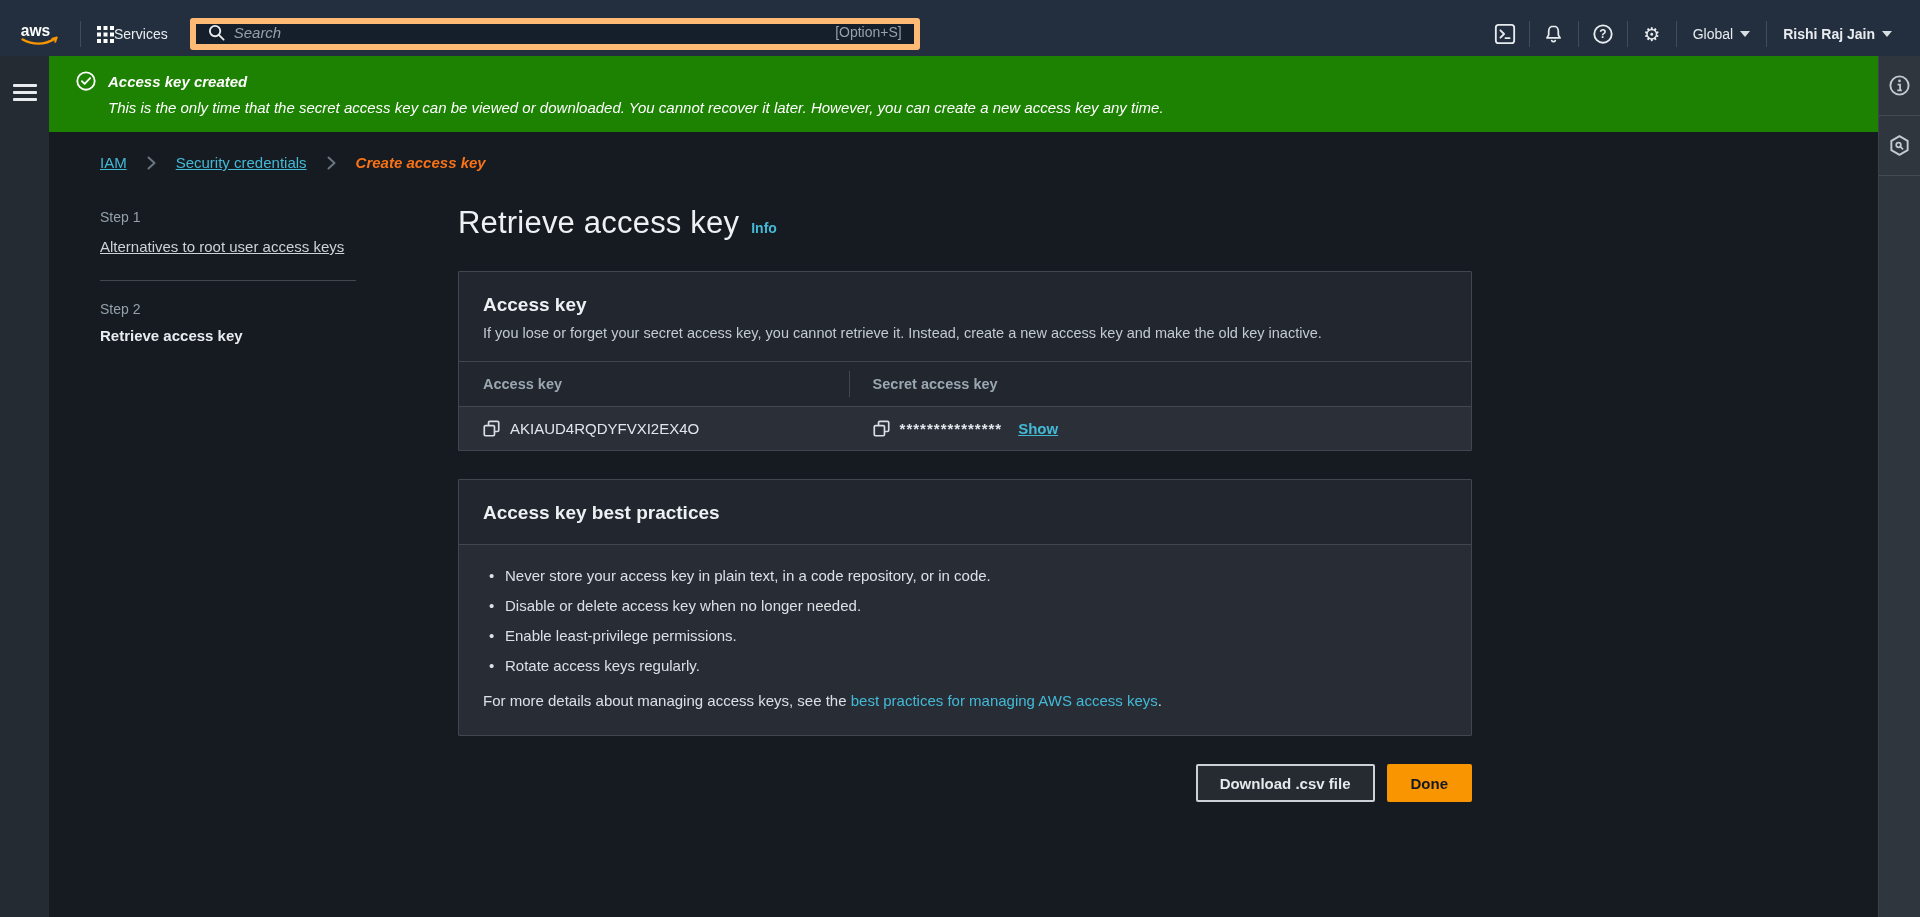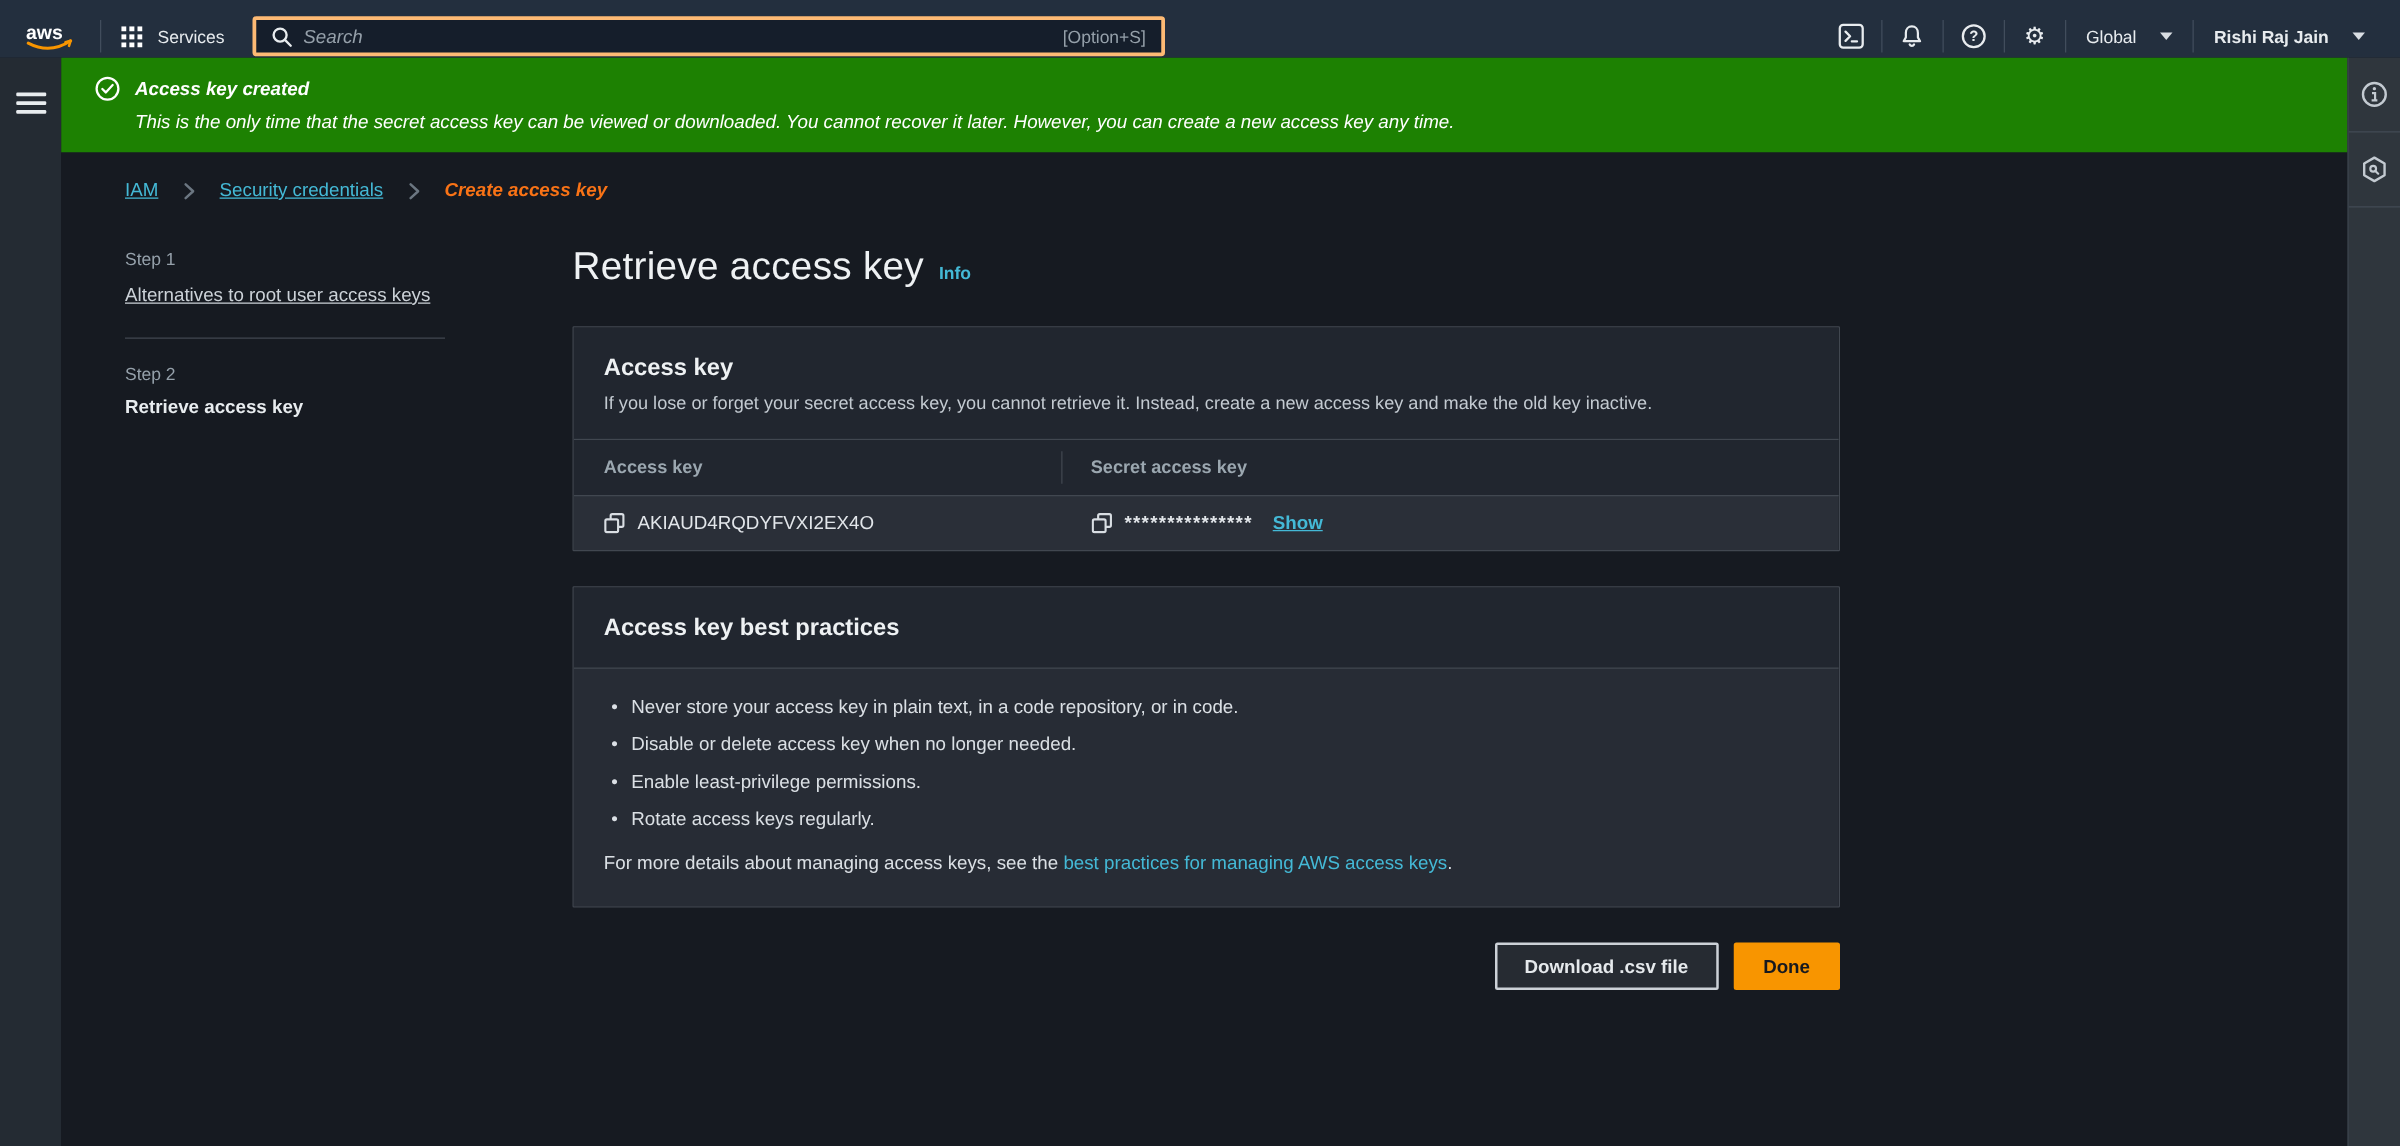--- a/index.html
+++ b/index.html
@@ -3,31 +3,31 @@
 <meta charset="utf-8">
 <style>
   * { margin:0; padding:0; box-sizing:border-box; }
   html,body { width:1920px; height:917px; overflow:hidden; }
   body {
     font-family:"Liberation Sans","DejaVu Sans",sans-serif;
     background:#161b22; color:#d9dee3; font-size:15px;
   }
   
   .topnav {
-    height:46px; background:#232f3e; display:flex; align-items:center;
+    height:56px; background:#232f3e; display:flex; align-items:center;
     padding:12px 14px 0 18px; gap:0; position:relative; z-index:5;
   }
   .aws-logo { width:44px; height:28px; margin-right:16px; }
   .nav-vdiv { width:1px; height:26px; background:#414d5c; margin:0 2px; }
-  .nav-item { display:flex; align-items:center; gap:12px; color:#e8ecef;
+  .nav-item { display:flex; align-items:center; gap:0; color:#e8ecef;
     padding:0 14px; height:46px; cursor:pointer; font-size:14px; white-space:nowrap; }
   .searchbox {
     flex:0 0 auto; width:730px; height:32px; margin-left:8px;
-    background:#151e2b; border:3px solid #fdba74; border-radius:3px;
-    display:flex; align-items:center; padding:0 12px; gap:9px;
+    background:#151e2b; border:6px solid #fdba74; border-radius:3px;
+    display:flex; align-items:flex-start; padding:0 12px; gap:9px;
   }
   .searchbox svg { flex:0 0 auto; }
   .searchbox input {
     flex:1; background:transparent; border:none; outline:none;
     color:#d9dee3; font-size:15px; font-family:inherit;
   }
   .searchbox input::placeholder { color:#95a0aa; font-style:italic; }
   .search-shortcut { color:#95a0aa; font-size:14px;margin-left:32px; }
   .nav-spacer { flex:1; }
   .icon-btn { width:44px; height:46px; display:flex; align-items:center;

